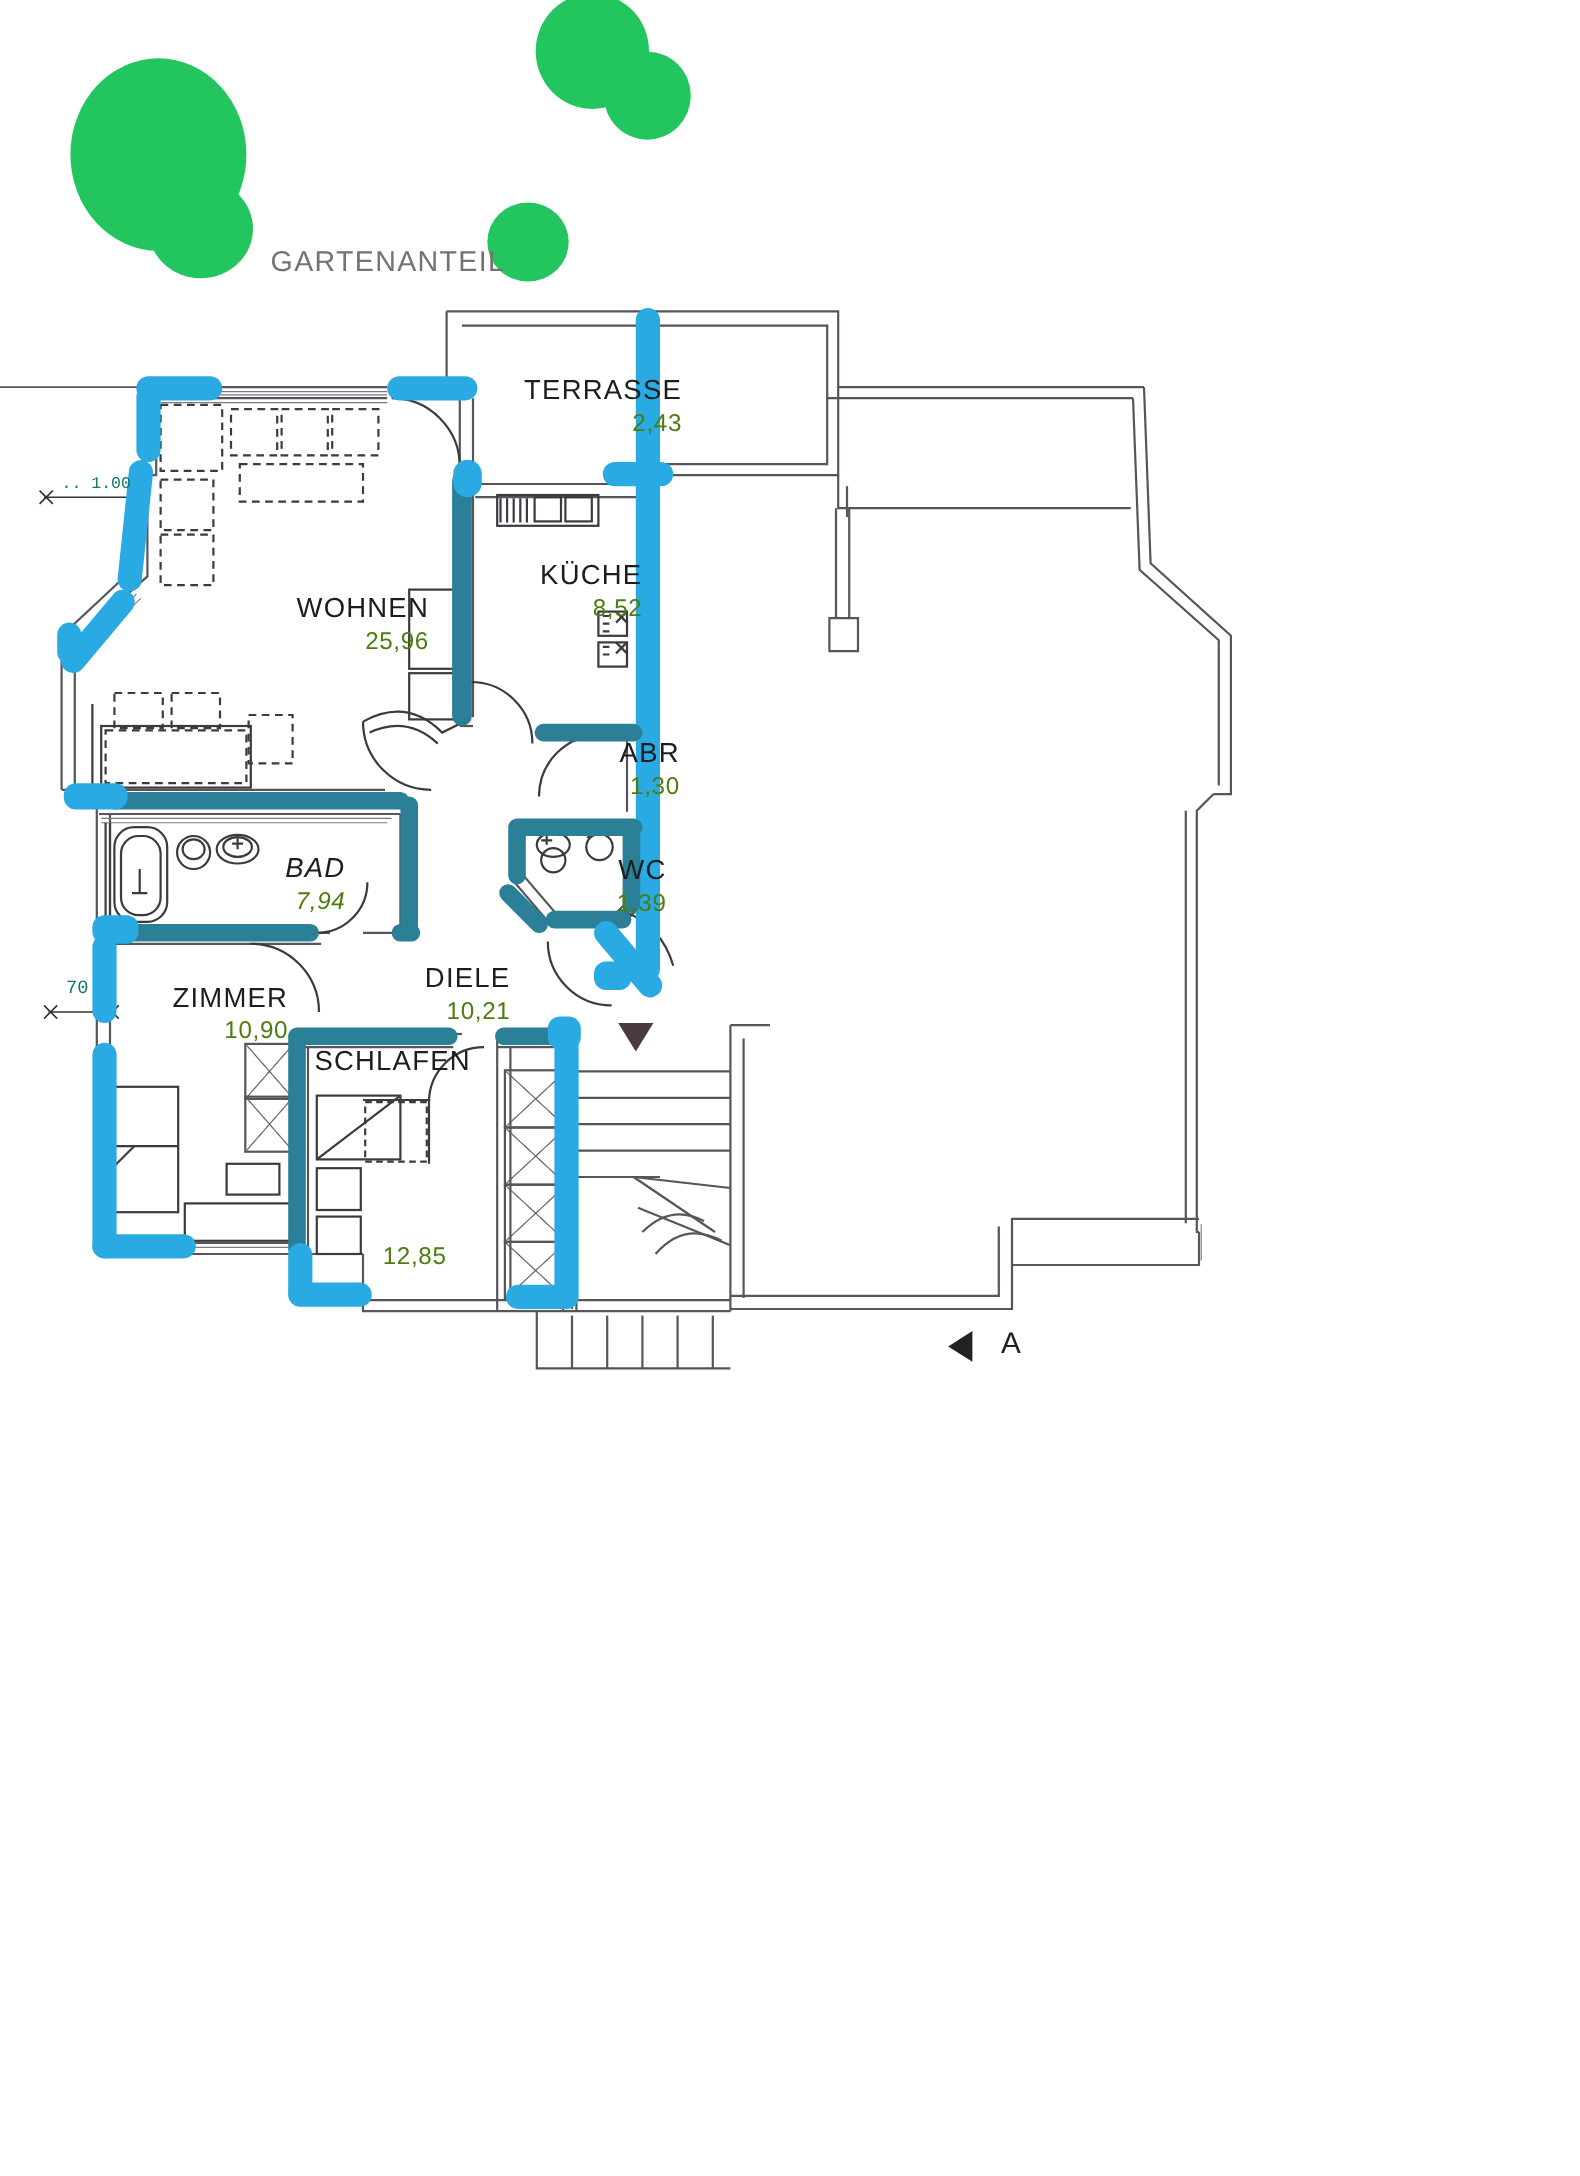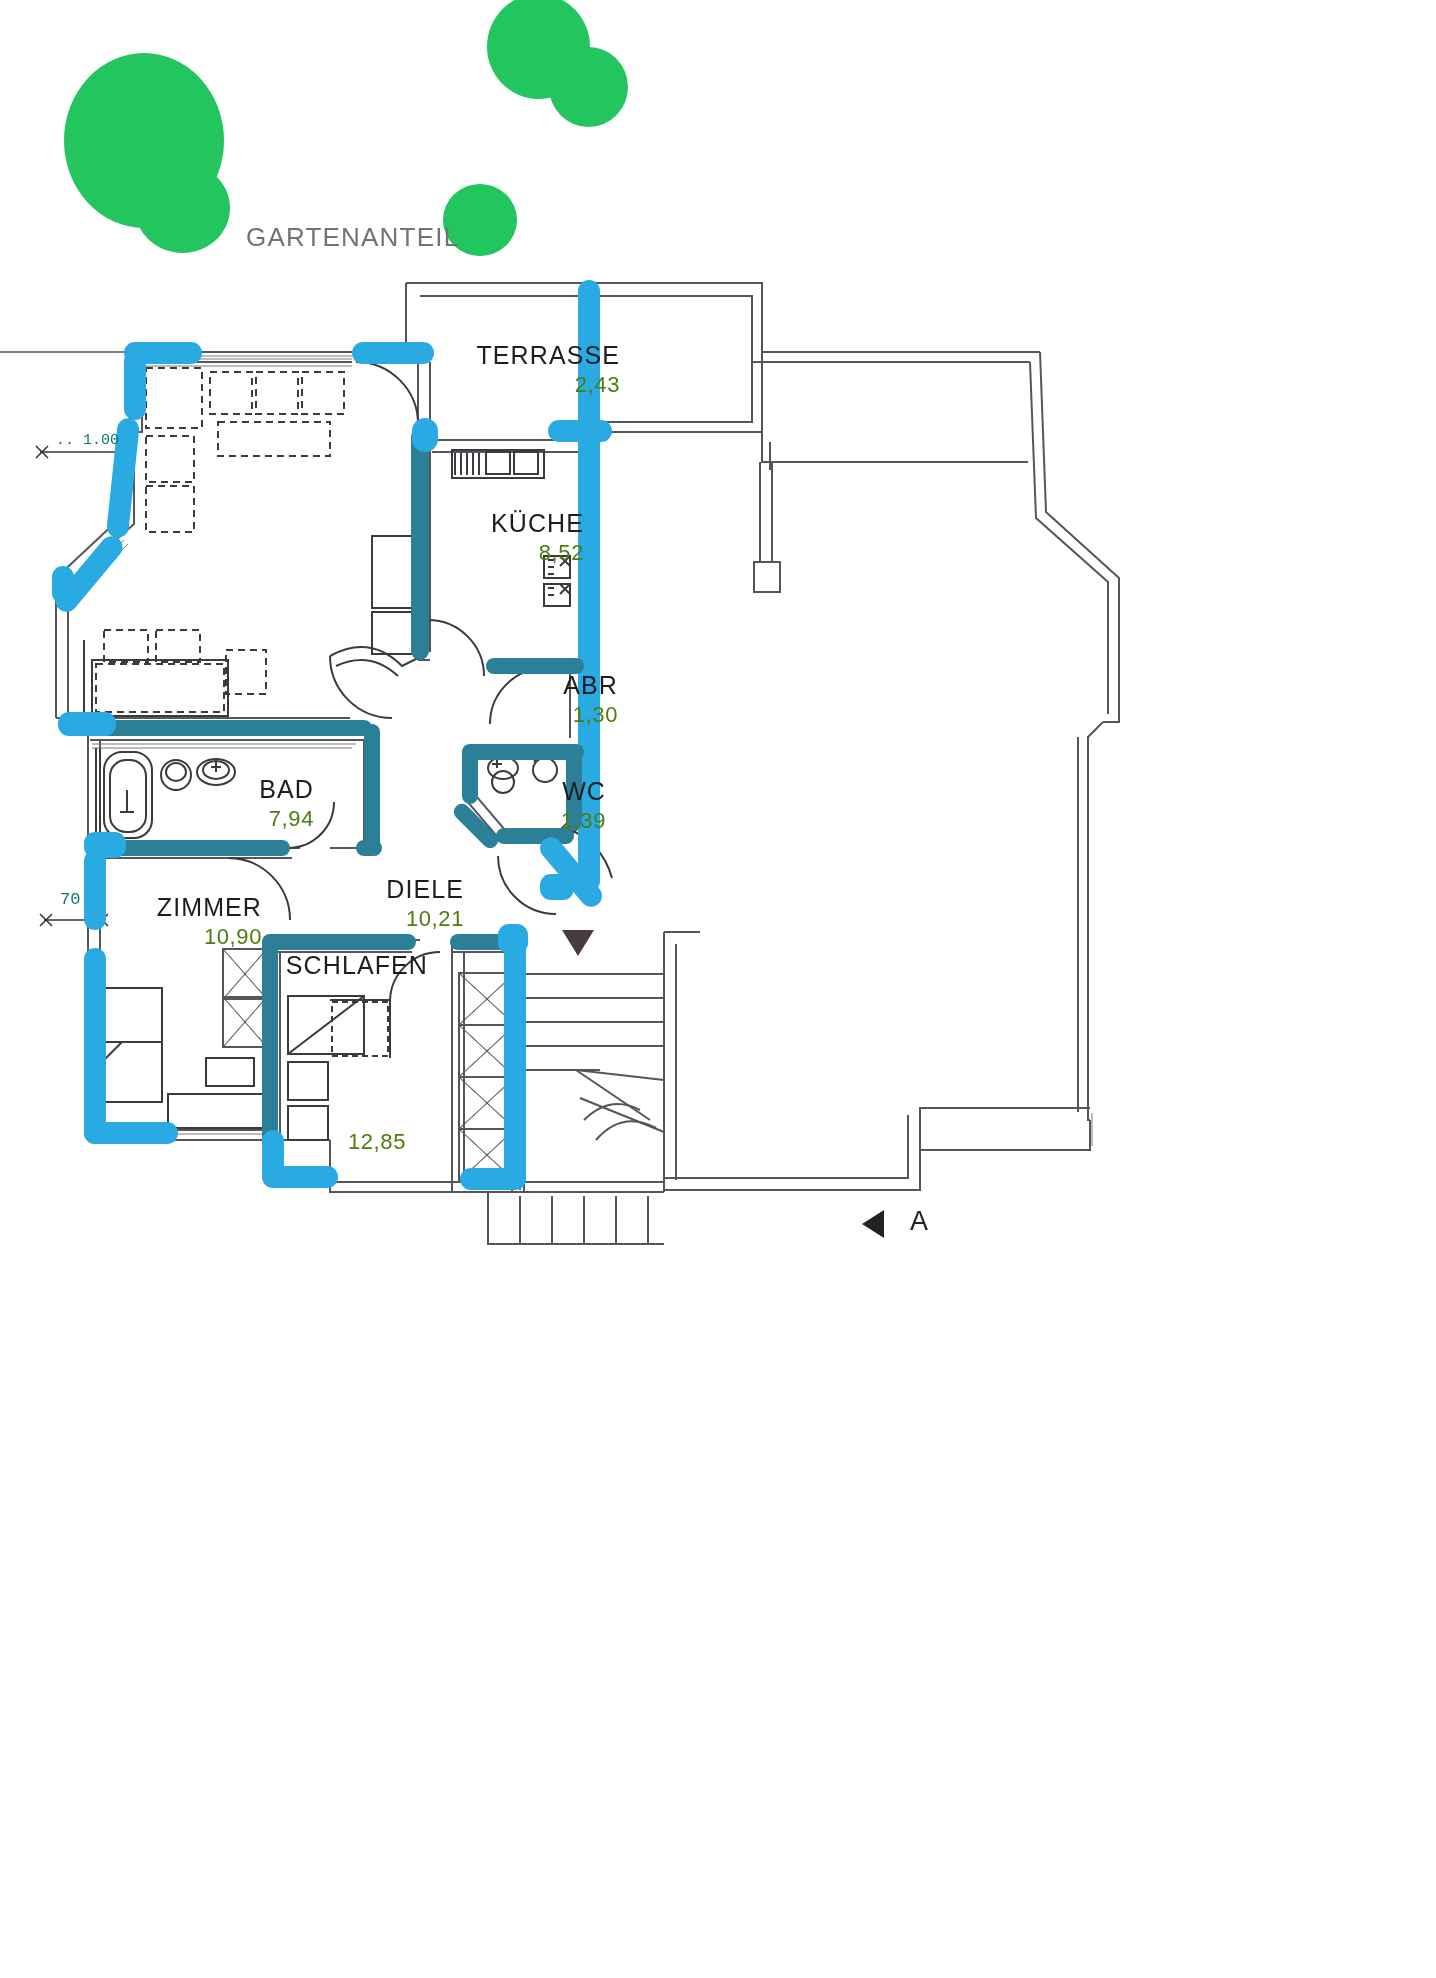--- a/index.html
+++ b/index.html
@@ -326,32 +326,36 @@
   <div class="room" style="left:380px;top:340px;width:240px;">
     <div class="rname">TERRASSE</div>
     <div class="rarea">2,43</div>
   </div>
 
   <div class="room" style="left:364px;top:508px;width:220px;">
     <div class="rname">KÜCHE</div>
     <div class="rarea">8,52</div>
   </div>
 
+  <div class="room" style="left:150px;top:538px;width:240px;">
+    <div class="rname">WOHNEN</div>
+    <div class="rarea">25,96</div>
+  </div>
 
   <div class="room" style="left:478px;top:670px;width:140px;">
     <div class="rname">ABR</div>
     <div class="rarea">1,30</div>
   </div>
 
   <div class="room" style="left:480px;top:776px;width:126px;">
     <div class="rname">WC</div>
     <div class="rarea">1,39</div>
   </div>
 
-  <div class="room" style="left:168px;top:774px;width:146px;">
+  <div class="room" style="left:168px;top:774px;width:146px;font-style:italic;">
     <div class="rname">BAD</div>
     <div class="rarea">7,94</div>
   </div>
 
   <div class="room" style="left:318px;top:874px;width:146px;">
     <div class="rname">DIELE</div>
     <div class="rarea">10,21</div>
   </div>
 
   <div class="room" style="left:96px;top:892px;width:166px;">

